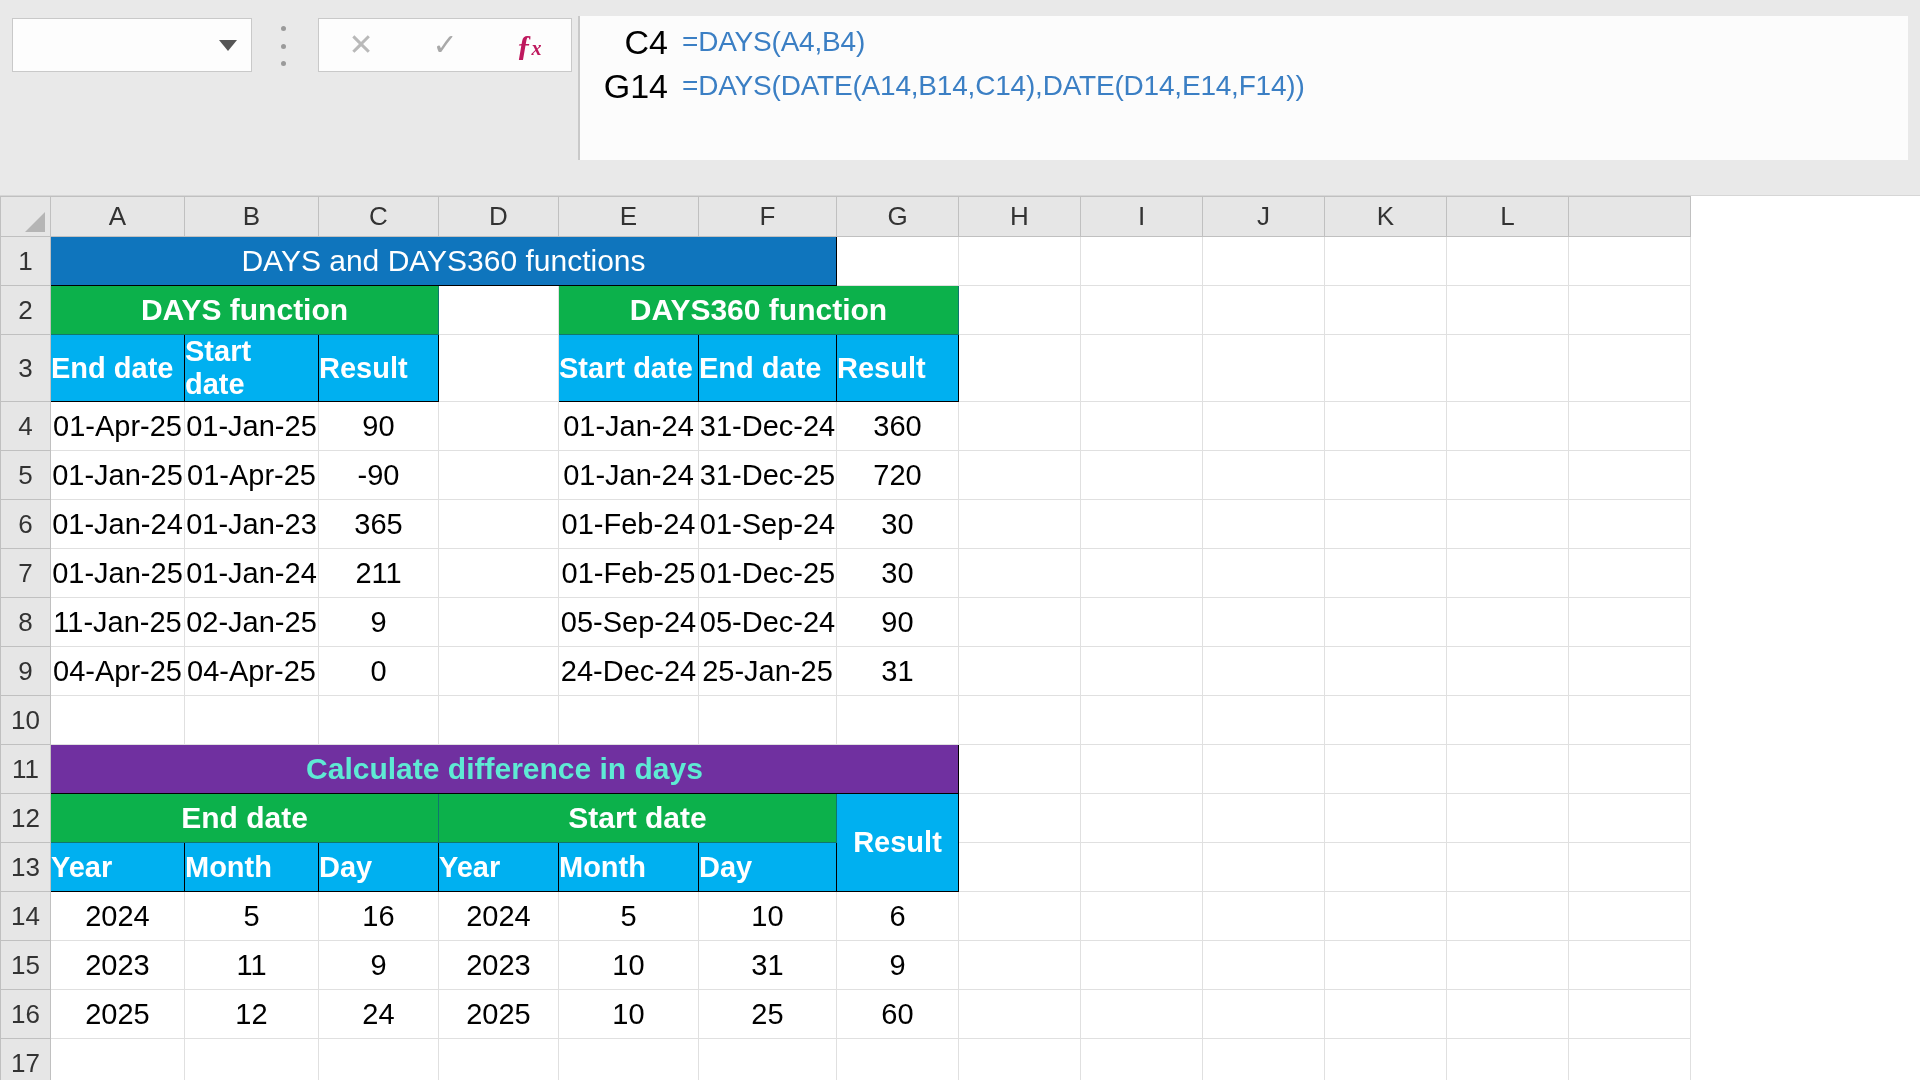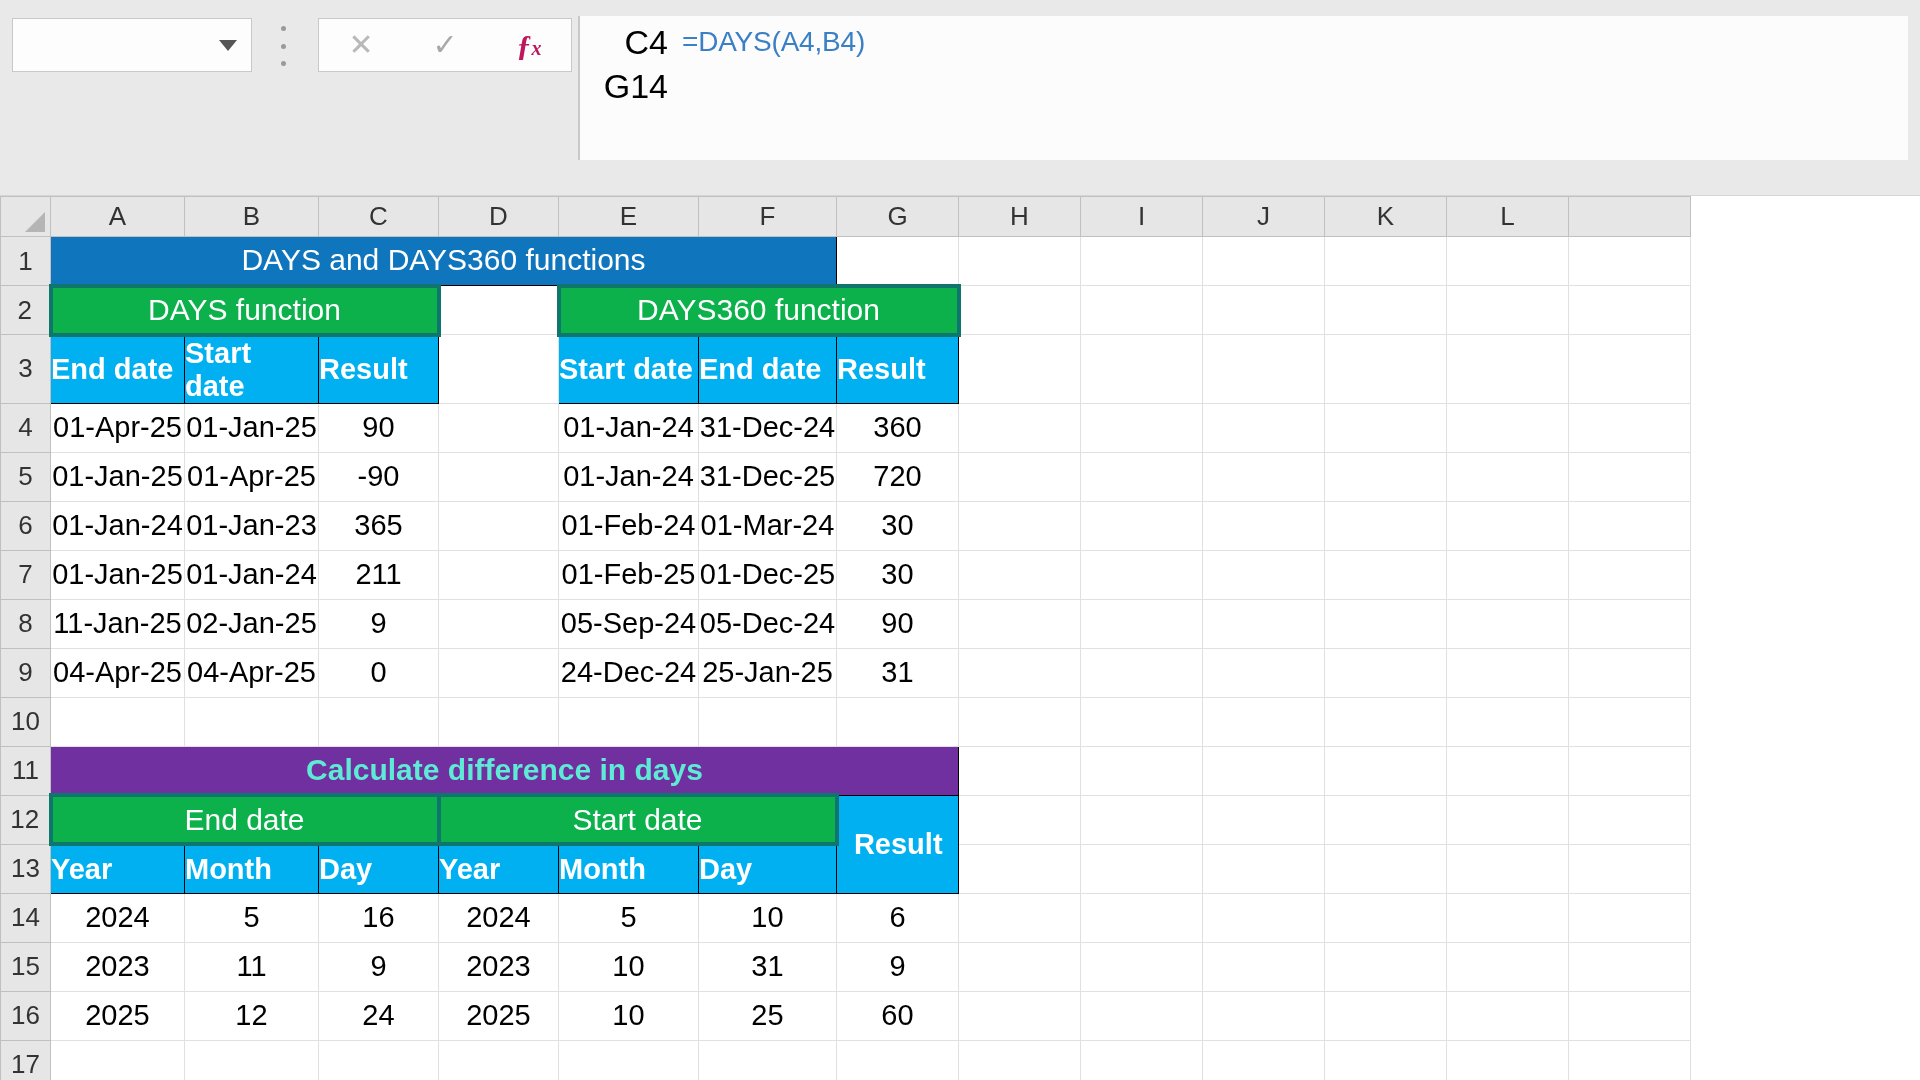--- a/index.html
+++ b/index.html
@@ -119,22 +119,22 @@
   td.right { text-align: center; }
 
   
   td.banner-blue {
     background: #0f75bd; color: #ffffff;
     font-weight: normal; font-size: 30px; text-align: center;
     border: 1px solid #000; height: 49px;
   }
   td.banner-green {
     background: #0cb14b; color: #ffffff;
-    font-weight: normal; font-size: 30px; text-align: center;
-    border: 4px solid #0f766e; height: 49px;
+    font-weight: bold; font-size: 30px; text-align: center;
+    border: 1px solid #0f766e; height: 49px;
   }
   td.banner-purple {
     background: #7030a0; color: #5eead4;
     font-weight: bold; font-size: 30px; text-align: center;
     border: 1px solid #000; height: 49px;
   }
   td.hdr-cyan {
     background: #00b0f0; color: #ffffff;
     font-weight: bold; font-size: 29px; text-align: left;
     border: 1px solid #000; height: 49px; padding: 0 6px;
@@ -163,20 +163,21 @@
     <span class="gl fx">ƒ<span style="font-size:20px;">x</span></span>
   </div>
 
   <div id="notes">
     <div class="noteline">
       <span class="noteref">C4</span>
       <span class="notefml">=DAYS(A4,B4)</span>
     </div>
     <div class="noteline">
       <span class="noteref">G14</span>
+      <span class="notefml">=DAYS(DATE(A14,B14,C14),DATE(D14,E14,F14))</span>
     </div>
   </div>
 </div>
 
 <div id="sheet">
   <table class="grid">
     <colgroup>
       <col style="width:50px">
       <col style="width:134px">
         <col style="width:134px">
@@ -289,21 +290,21 @@
           <td class="cell empty"></td>
           <td class="cell empty"></td>
         </tr>
         <tr>
           <td class="rowhdr">6</td>
           <td class="cell right">01-Jan-24</td>
           <td class="cell right">01-Jan-23</td>
           <td class="cell right">365</td>
           <td class="cell empty"></td>
           <td class="cell right">01-Feb-24</td>
-          <td class="cell right">01-Mar-24</td>
+          <td class="cell right">01-Sep-24</td>
           <td class="cell right">30</td>
           <td class="cell empty"></td>
           <td class="cell empty"></td>
           <td class="cell empty"></td>
           <td class="cell empty"></td>
           <td class="cell empty"></td>
           <td class="cell empty"></td>
         </tr>
         <tr>
           <td class="rowhdr">7</td>

